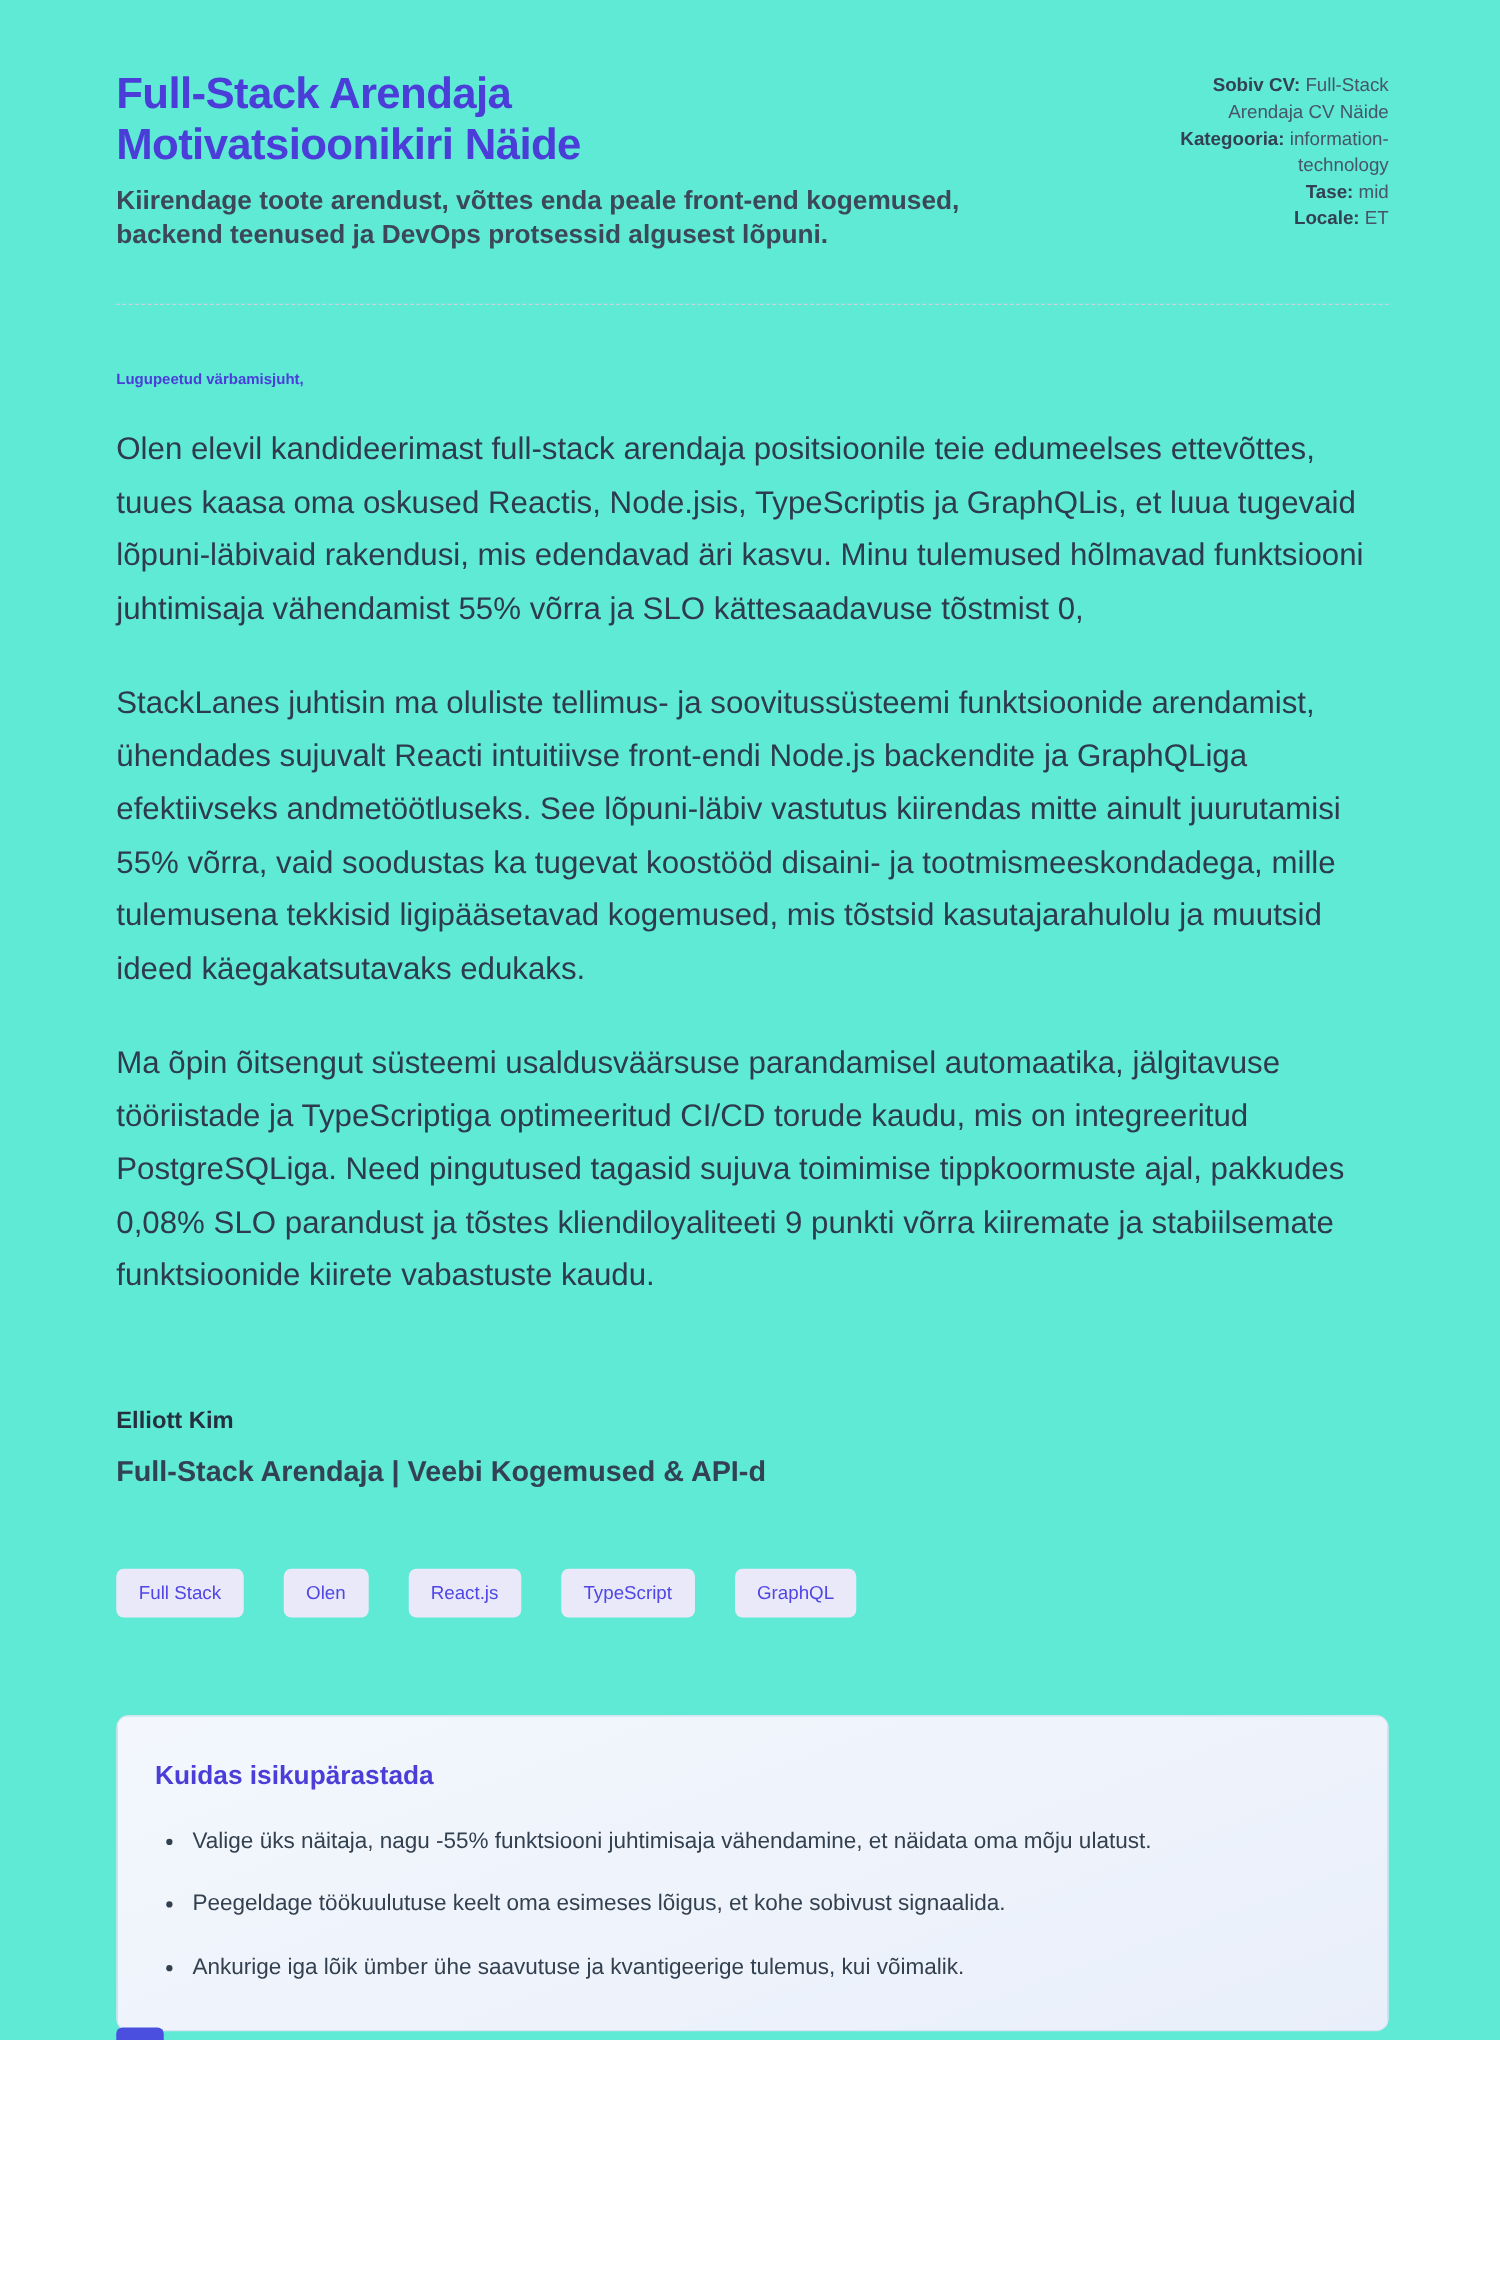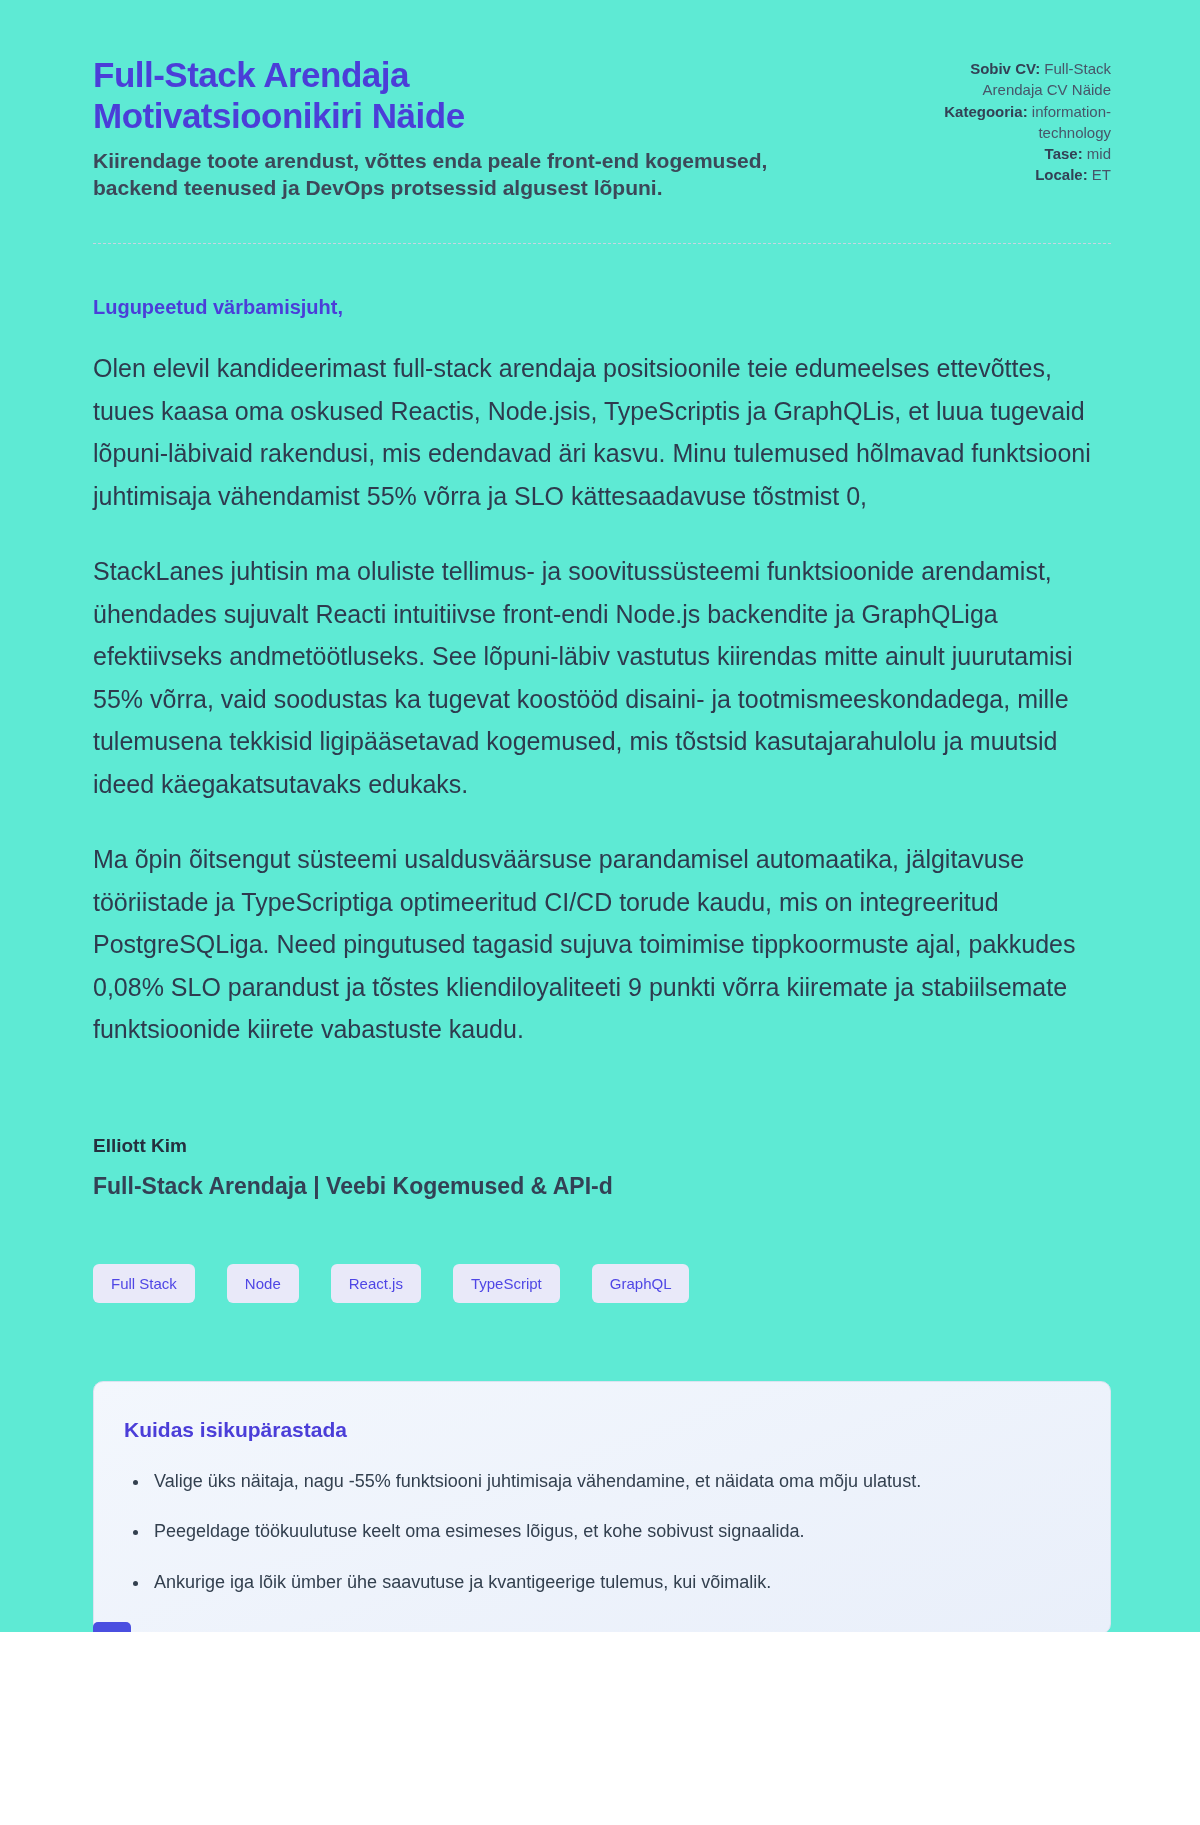--- a/index.html
+++ b/index.html
@@ -52,21 +52,21 @@
   .divider {
     border: none;
     border-top: 1px dashed #c9d3e0;
     margin: 42px 0 0 0;
   }
 
   
   .letter { margin-top: 52px; }
   .greeting {
     margin: 0 0 28px 0;
-    font-size: 20px;
+    font-size: 12px;
     font-weight: bold;
     color: #4b3ed8;
   }
   .para {
     margin: 0 0 33px 0;
     font-size: 25px;
     line-height: 1.7;
     color: #2e3a4e;
     max-width: 1014px;
   }
@@ -166,21 +166,21 @@
     <p class="para">Ma õpin õitsengut süsteemi usaldusväärsuse parandamisel automaatika, jälgitavuse tööriistade ja TypeScriptiga optimeeritud CI/CD torude kaudu, mis on integreeritud PostgreSQLiga. Need pingutused tagasid sujuva toimimise tippkoormuste ajal, pakkudes 0,08% SLO parandust ja tõstes kliendiloyaliteeti 9 punkti võrra kiiremate ja stabiilsemate funktsioonide kiirete vabastuste kaudu.</p>
 
     <div class="signature">
       <p class="sig-name">Elliott Kim</p>
       <p class="sig-role">Full-Stack Arendaja | Veebi Kogemused &amp; API-d</p>
     </div>
   </div>
 
   <div class="tags">
     <span class="tag">Full Stack</span>
-    <span class="tag">Node</span>
+    <span class="tag">Olen</span>
     <span class="tag">React.js</span>
     <span class="tag">TypeScript</span>
     <span class="tag">GraphQL</span>
   </div>
 
   <div class="callout">
     <h2 class="callout-title">Kuidas isikupärastada</h2>
     <ul class="callout-list">
       <li>Valige üks näitaja, nagu -55% funktsiooni juhtimisaja vähendamine, et näidata oma mõju ulatust.</li>
       <li>Peegeldage töökuulutuse keelt oma esimeses lõigus, et kohe sobivust signaalida.</li>

